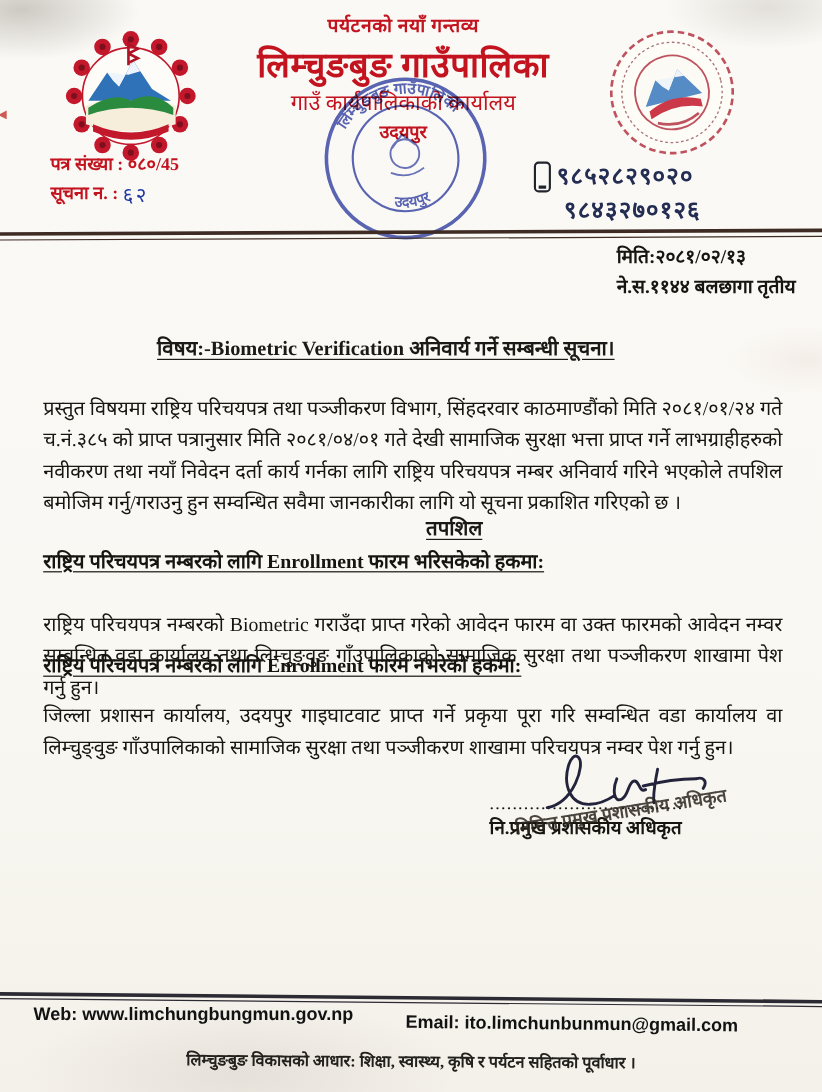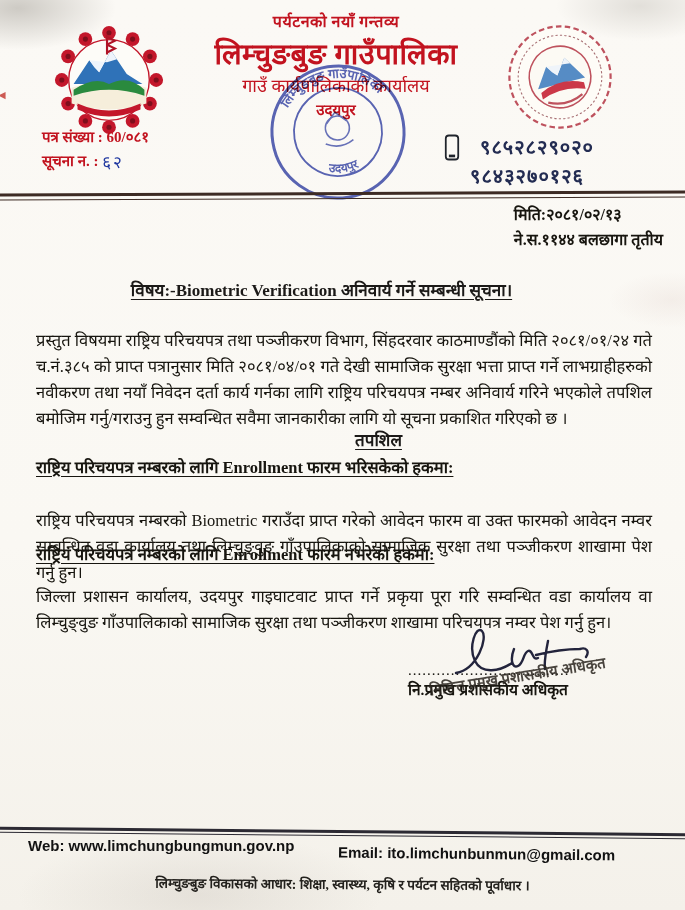--- a/index.html
+++ b/index.html
@@ -26,21 +26,21 @@
   .hdr-loc{font-size:15px;font-weight:700;margin-top:2px;}
   .emblem-left{left:50px;top:20px;width:118px;height:120px;}
   .emblem-right{left:505px;top:22px;width:110px;height:110px;opacity:.85;transform:rotate(-14deg);}
   .stamp-blue{left:258px;top:52px;width:160px;height:160px;opacity:.78;transform:rotate(-9deg);mix-blend-mode:multiply;}
   .red-mark{left:-4px;top:88px;width:18px;height:12px;color:#c2342d;font-size:12px;opacity:.8;}
   
   .letter-no{left:42px;top:126px;font-size:15px;font-weight:700;color:#c2131f;}
   .notice-no{left:42px;top:150px;font-size:15px;font-weight:700;color:#c2131f;}
   .hand-blue{color:#2038a0;font-size:17px;font-weight:400;font-family:"DejaVu Sans",sans-serif;letter-spacing:2px;vertical-align:-2px;}
   .phones{left:444px;top:133px;font-size:20px;color:#232c52;font-weight:600;letter-spacing:1px;line-height:29px;}
-  .phones .ph-row{display:flex;align-items:center;gap:20px;}
+  .phones .ph-row{display:flex;align-items:center;gap:4px;}
   .phones .ph-row.second{margin-left:26px;}
   
   .rule-top{left:0;top:192px;width:685px;height:3px;border-top:3px solid #3d2b24;border-bottom:1.5px solid #3d2b24;transform:rotate(-.25deg);}
   
   .date-block{right:22px;top:202px;text-align:left;font-size:16px;font-weight:700;line-height:25px;color:#17150f;}
   
   .subject{left:0;top:278px;width:643px;text-align:center;font-size:17px;font-weight:700;}
   .subject span{text-decoration:underline;text-underline-offset:3px;}
   .body-text{left:36px;width:616px;font-size:16.5px;line-height:26px;text-align:justify;color:#17150f;}
   .p-intro{top:311px;}
@@ -146,21 +146,21 @@
       <circle cx="50" cy="50" r="28" fill="#fdfbf4" stroke="#b43644" stroke-width="1.4"></circle>
       <path d="M28,56 L40,38 L48,48 L58,34 L72,56 Z" fill="#3a79bd"></path>
       <path d="M40,38 L44,44 L48,48 L58,34 L62,40 Z" fill="#eef4fb"></path>
       <path d="M30,60 Q50,50 70,60 L70,66 Q50,58 30,66 Z" fill="#c3172b"></path>
       <path d="M34,70 Q50,78 66,70" stroke="#b43644" stroke-width="2" fill="none"></path>
     </svg>
   </div>
 
   <div class="abs letter-no">
     <span>पत्र संख्या :</span>
-    <span>60/०८१</span>
+    <span>०८०/45</span>
   </div>
   <div class="abs notice-no">
     <span>सूचना न. :</span>
     <span class="hand-blue">६२</span>
   </div>
 
   <div class="abs phones">
     <div class="ph-row">
       <svg width="16" height="27" viewBox="0 0 18 30">
         <rect x="2" y="1.5" width="14" height="27" rx="3.5" fill="none" stroke="#20242c" stroke-width="2"></rect>

